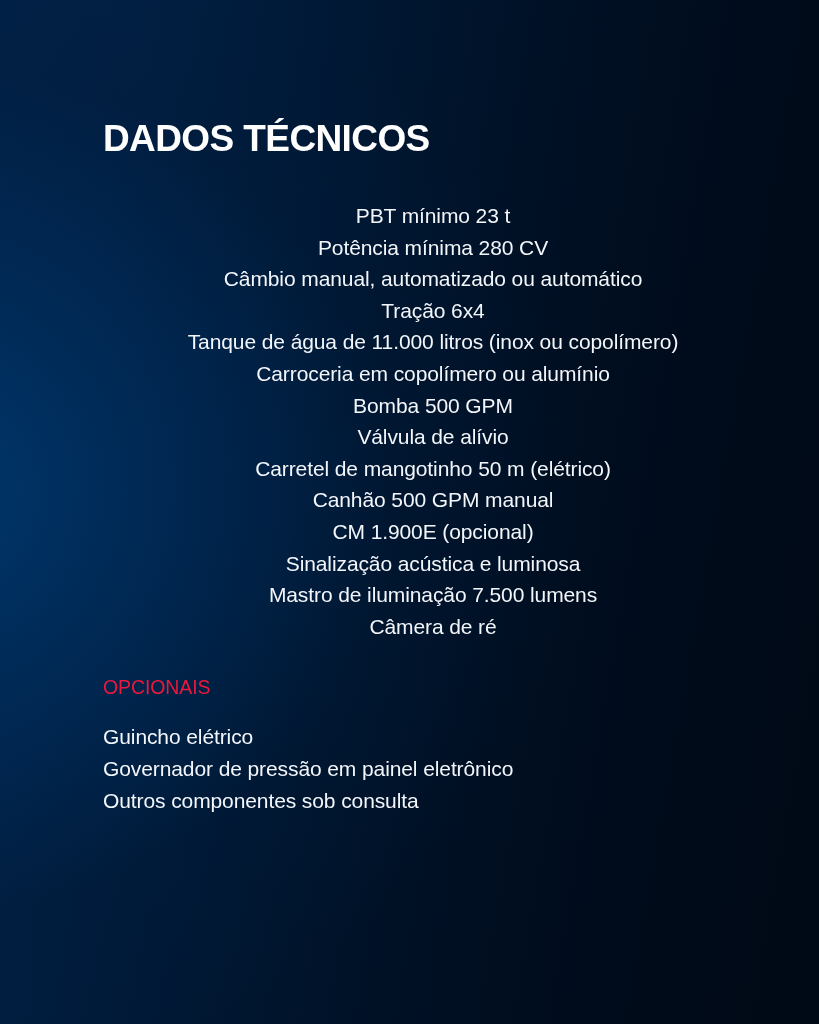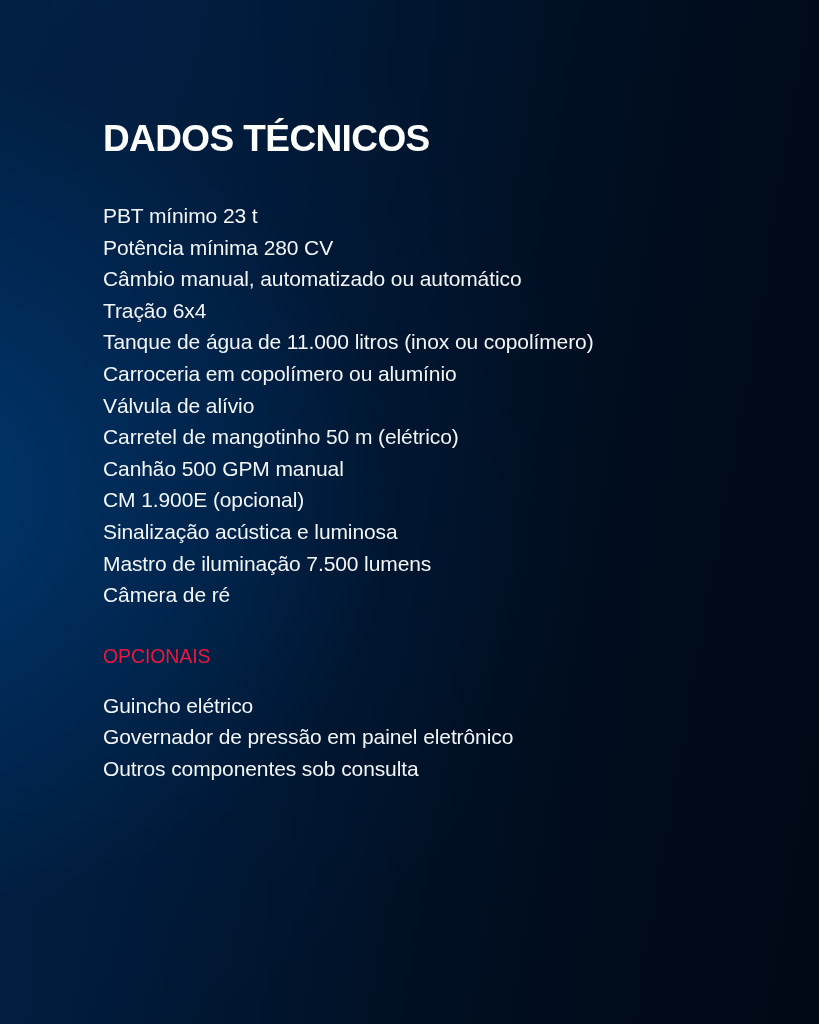--- a/index.html
+++ b/index.html
@@ -60,20 +60,21 @@
     margin-top: 40px;
   }
 
   .spec-line {
     font-size: 21px;
     line-height: 31.6px;
     font-weight: 400;
     color: #f3f6fa;
     white-space: nowrap;
     letter-spacing: -0.1px;
+    text-align: center;
     -webkit-font-smoothing: antialiased;
   }
 
   .section-heading {
     margin: 0;
     padding-top: 31px;
     font-size: 19.5px;
     line-height: 28px;
     font-weight: 400;
     letter-spacing: -0.1px;
@@ -108,20 +109,21 @@
 
     <h1 class="page-title">DADOS TÉCNICOS</h1>
 
     <ul class="spec-list">
         <li class="spec-line">PBT mínimo 23 t</li>
         <li class="spec-line">Potência mínima 280 CV</li>
         <li class="spec-line">Câmbio manual, automatizado ou automático</li>
         <li class="spec-line">Tração 6x4</li>
         <li class="spec-line">Tanque de água de 11.000 litros (inox ou copolímero)</li>
         <li class="spec-line">Carroceria em copolímero ou alumínio</li>
+        <li class="spec-line">Bomba 500 GPM</li>
         <li class="spec-line">Válvula de alívio</li>
         <li class="spec-line">Carretel de mangotinho 50 m (elétrico)</li>
         <li class="spec-line">Canhão 500 GPM manual</li>
         <li class="spec-line">CM 1.900E (opcional)</li>
         <li class="spec-line">Sinalização acústica e luminosa</li>
         <li class="spec-line">Mastro de iluminação 7.500 lumens</li>
         <li class="spec-line">Câmera de ré</li>
       </ul>
 
     <h2 class="section-heading">OPCIONAIS</h2>

